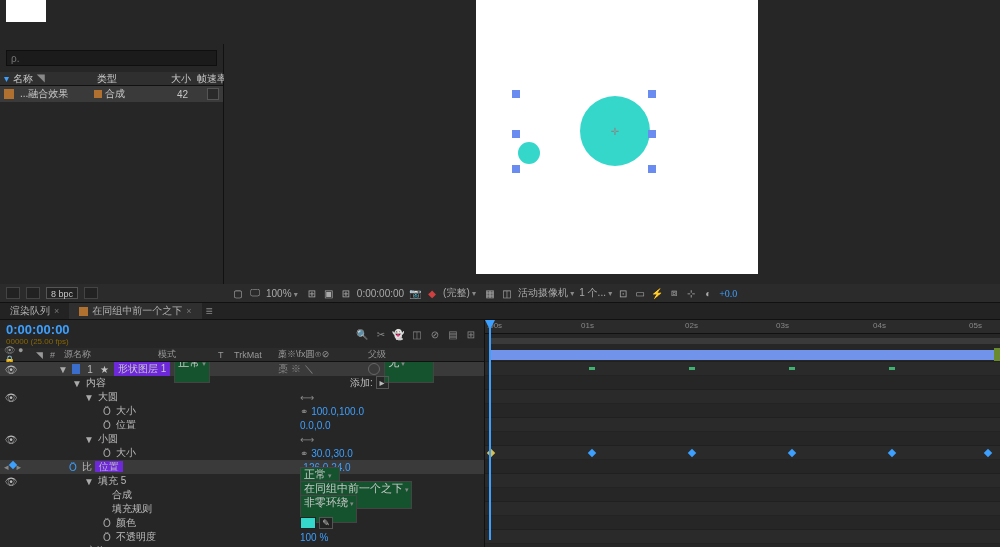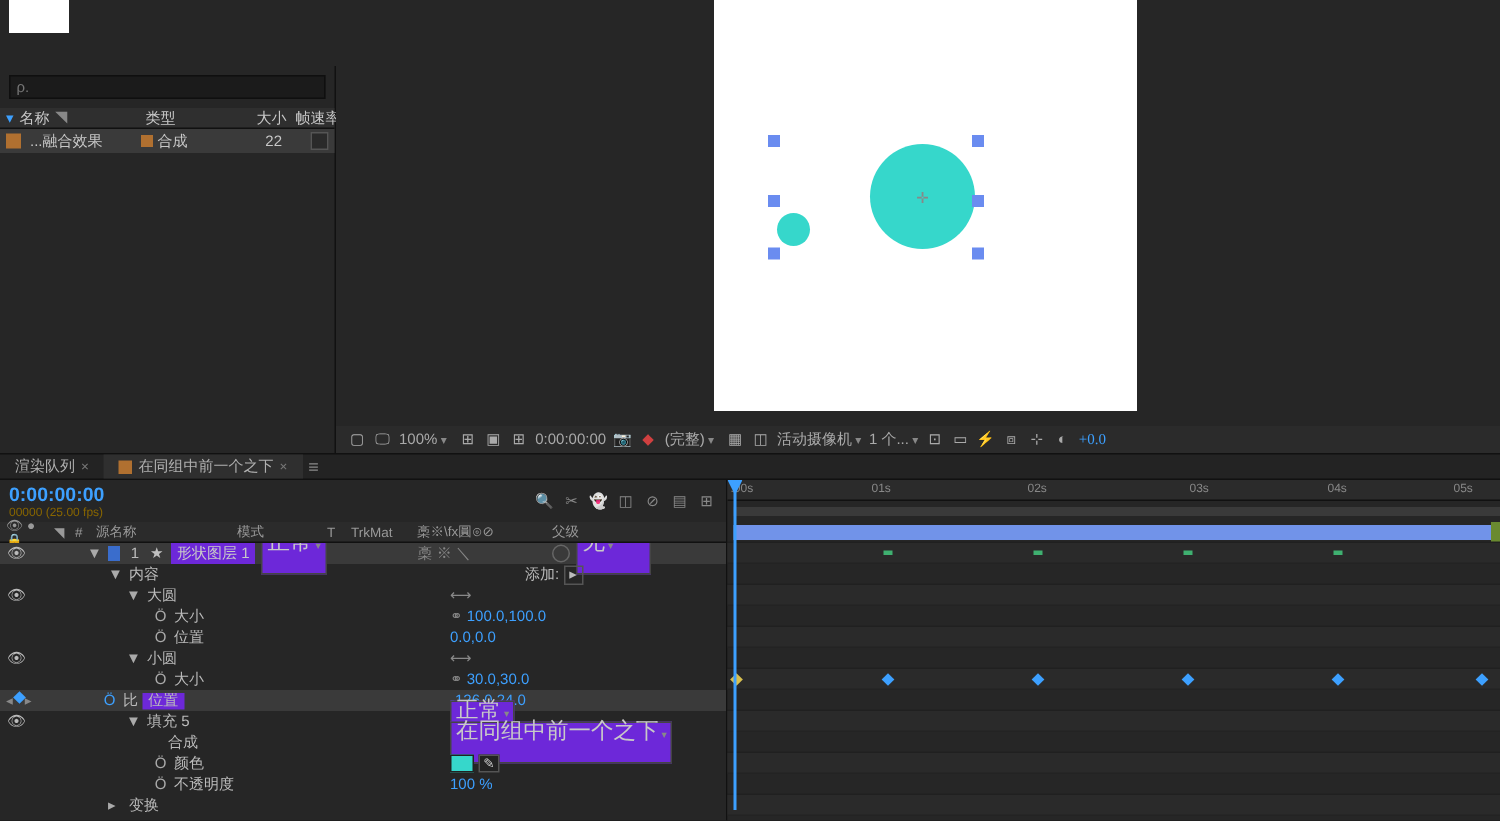--- a/index.html
+++ b/index.html
@@ -83,21 +83,21 @@
   .lr .lock { width: 14px; }
   .lr .indent { display: inline-block;}
   .lr.selected { background: #3a3a3a; }
   .lr .arrow { width: 10px; color: #aaa; }
   .lr .idx { width: 12px; text-align:center; color:#bbb;}
   .lr .colortag { width: 8px; height: 10px; background: #3a6dcc; }
   .lr .star { width: 10px; color: #c0c0c0; }
   .lr .layername { padding: 0 4px; min-width: 56px; }
   .lr .layername.sel { background: #6d28d9; }
   .lr .mode-cell { width: 48px; }
-  .dd { background: #6d28d9; border: 1px solid #444; padding: 0 3px; height: 28px; line-height: 12px; font-size: 15px; display:inline-block;}
+  .dd { background: #14532d; border: 1px solid #444; padding: 0 3px; height: 28px; line-height: 12px; font-size: 11px; display:inline-block;}
   .dd::after { content: " \25BE"; font-size: 7px; color:#888;}
   .lr .parent-cell { display:flex; gap:4px; align-items:center;}
   .spiral { width:12px; height:12px; border:1px solid #666; border-radius:50%;}
   
   .prop { font-size: 10px; color: #bbb; }
   .sw { width: 10px; display:inline-block; text-align:center; color:#aaa;}
   .sw.kf { color: #3da0ff;}
   .propval { position: absolute; left: 300px; color: #3da0ff; font-size: 10px;}
   .propctrl { position: absolute; left: 300px; display:flex; align-items:center; gap:3px;}
   .color-sw { width: 16px; height: 12px; background: #36d7cb; border:1px solid #222;}
@@ -149,22 +149,28 @@
     <span class="col-size">大小</span>
     <span class="col-rend">帧速率</span>
   </div>
   <div class="proj-row">
     <span class="ico"></span>
     <span class="name">...融合效果</span>
     <span class="type-cell">
         <span class="type-sw"></span>
         <span>合成</span>
       </span>
-    <span class="size">22</span>
+    <span class="size">42</span>
     <span class="rendico"></span>
+  </div>
+  <div class="proj-foot">
+    <span class="chip"></span>
+    <span class="chip"></span>
+    <span class="bpc">8 bpc</span>
+    <span class="chip"></span>
   </div>
 </div>
 
 <div class="comp-view">
   <div class="canvas">
     <div class="circle-big">
         <span class="cross">✛</span>
       </div>
     <div class="circle-small"></div>
     <div class="sel-handle" style="left:36px; top:100px"></div>
@@ -354,20 +360,30 @@
         <span class="indent" style="width:50px"></span>
         <span class="prop">合成</span>
         <span class="propctrl">
             <span class="dd">在同组中前一个之下</span>
           </span>
       </div>
       <div class="lr tl-row-rel">
         <span class="eye"></span>
           <span class="solo"></span>
           <span class="lock"></span>
+        <span class="indent" style="width:50px"></span>
+        <span class="prop">填充规则</span>
+        <span class="propctrl">
+            <span class="dd">非零环绕</span>
+          </span>
+      </div>
+      <div class="lr tl-row-rel">
+        <span class="eye"></span>
+          <span class="solo"></span>
+          <span class="lock"></span>
         <span class="indent" style="width:40px"></span>
         <span class="sw">Ö</span>
         <span class="prop">颜色</span>
         <span class="propctrl">
             <span class="color-sw"></span>
             <span class="eyedrop">✎</span>
           </span>
       </div>
       <div class="lr tl-row-rel">
         <span class="eye"></span>
@@ -388,22 +404,22 @@
       </div>
     </div>
   </div>
 
   <div class="tl-right">
     <div class="rt-top-strip">
       <div class="ruler">
         <span class="tick" style="left:2px">:00s</span>
         <span class="tick" style="left:96px">01s</span>
         <span class="tick" style="left:200px">02s</span>
-        <span class="tick" style="left:308px">03s</span>
-        <span class="tick" style="left:400px">04s</span>
+        <span class="tick" style="left:291px">03s</span>
+        <span class="tick" style="left:388px">04s</span>
         <span class="tick" style="left:484px">05s</span>
       </div>
       <div class="workarea"></div>
     </div>
     <div class="playhead"></div>
     <div class="track-area">
       <div class="track-row">
         <div class="layerbar sel"></div>
         <div class="end-marker"></div>
       </div>

